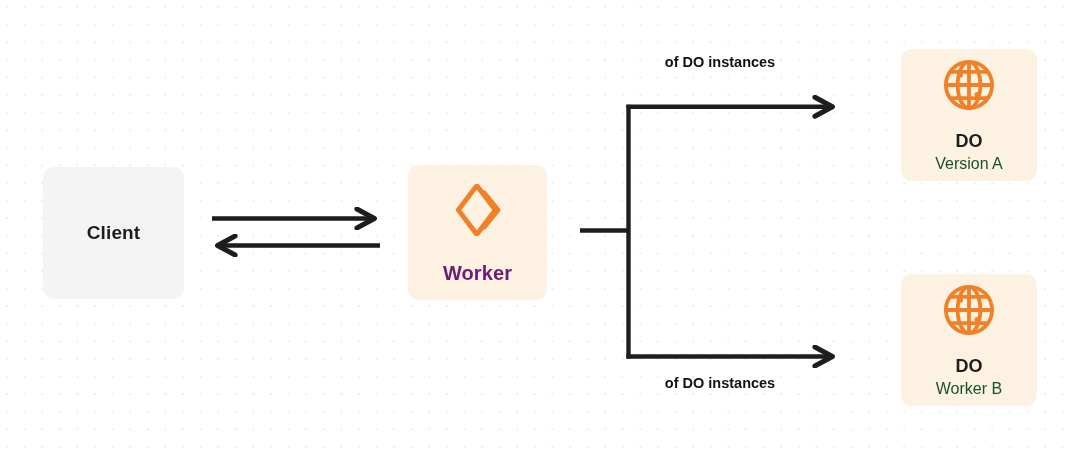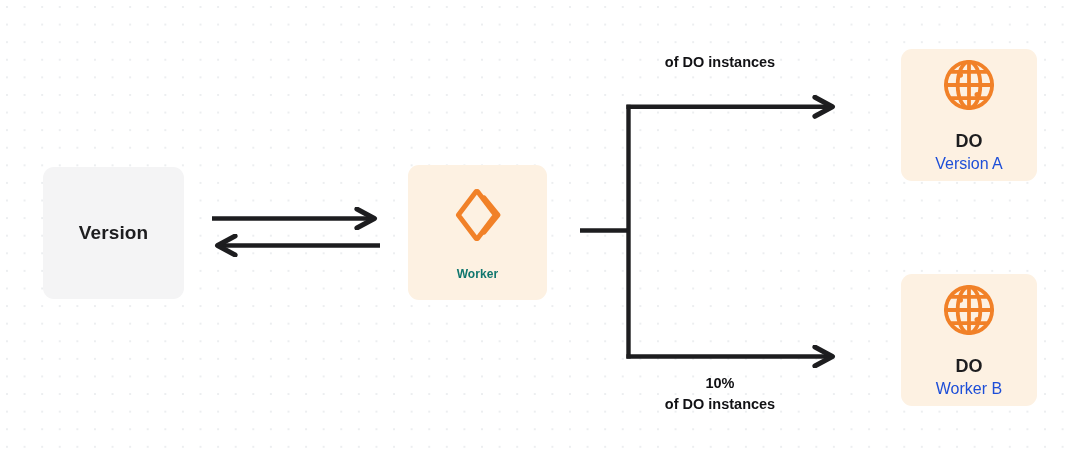--- a/index.html
+++ b/index.html
@@ -53,23 +53,23 @@
 
   
   #worker-node {
     left: 408px;
     top: 165px;
     width: 139px;
     height: 135px;
     background: #fdf1e2;
   }
   #worker-node .node-title {
-    font-size: 12px;
-    font-weight: bold;
-    color: #0f766e;
+    font-size: 20px;
+    font-weight: bold;
+    color: #701a75;
     margin-top: 22px;
     letter-spacing: .1px;
   }
   .worker-glyph {
     width: 60px;
     height: 60px;
     display: block;
   }
 
   
@@ -90,21 +90,21 @@
   .do-node .node-title {
     font-size: 18px;
     font-weight: bold;
     color: #1d1d1f;
     margin-top: 17px;
     line-height: 1.15;
   }
   .do-node .node-sub {
     font-size: 16px;
     font-weight: normal;
-    color: #1d4ed8;
+    color: #14532d;
     margin-top: 3px;
     line-height: 1.15;
   }
 
   
   #connectors {
     position: absolute;
     left: 0;
     top: 0;
     width: 1072px;
@@ -144,21 +144,21 @@
     <line x1="580" y1="230.5" x2="628.5" y2="230.5" stroke="#1d1d1f" stroke-width="4.4" stroke-linecap="butt"></line>
 
     <line x1="628.5" y1="104.8" x2="628.5" y2="358.5" stroke="#1d1d1f" stroke-width="4.4" stroke-linecap="butt"></line>
 
     <line x1="626.4" y1="106.8" x2="832" y2="106.8" stroke="#1d1d1f" stroke-width="4.4" stroke-linecap="butt" marker-end="url(#arrow-right)"></line>
 
     <line x1="626.4" y1="356.5" x2="832" y2="356.5" stroke="#1d1d1f" stroke-width="4.4" stroke-linecap="butt" marker-end="url(#arrow-right)"></line>
   </svg>
 
   <div class="node" id="client-node">
-    <div class="node-title">Version</div>
+    <div class="node-title">Client</div>
   </div>
 
   <div class="node" id="worker-node">
     <span>
       <svg class="worker-glyph" viewBox="0 0 64 64" xmlns="http://www.w3.org/2000/svg" fill="none" stroke="#f18128" stroke-width="5.2" stroke-linecap="round" stroke-linejoin="round">
 
         <path d="M 30 7 L 11 32 L 30 57"></path>
 
         <path d="M 31.5 7 L 50.5 32 L 31.5 57"></path>
 
@@ -200,17 +200,16 @@
     </span>
     <div class="node-title">DO</div>
     <div class="node-sub">Worker B</div>
   </div>
 
   <div class="edge-label" id="label-top">
     <div>of DO instances</div>
   </div>
 
   <div class="edge-label" id="label-bottom">
-    <div>10%</div>
     <div>of DO instances</div>
   </div>
 
 </div>
 
 </body></html>

